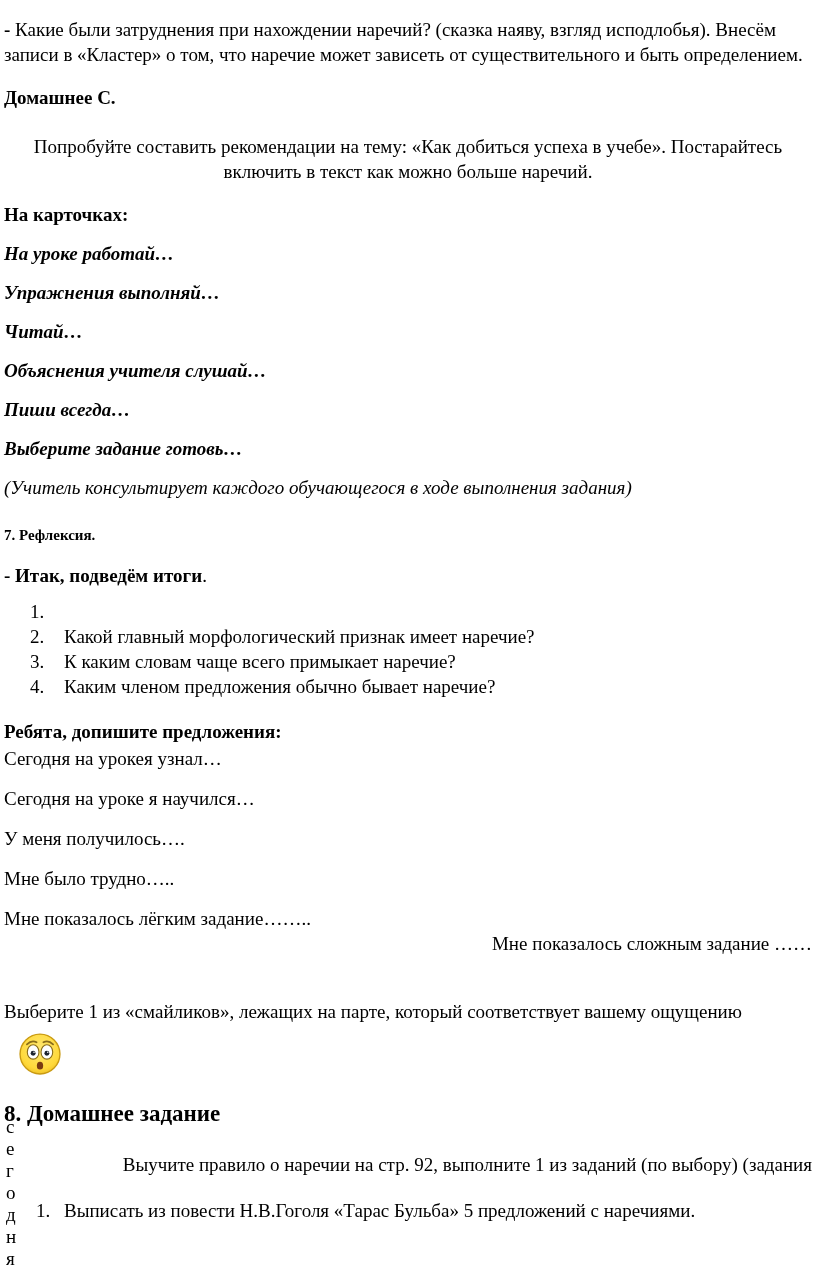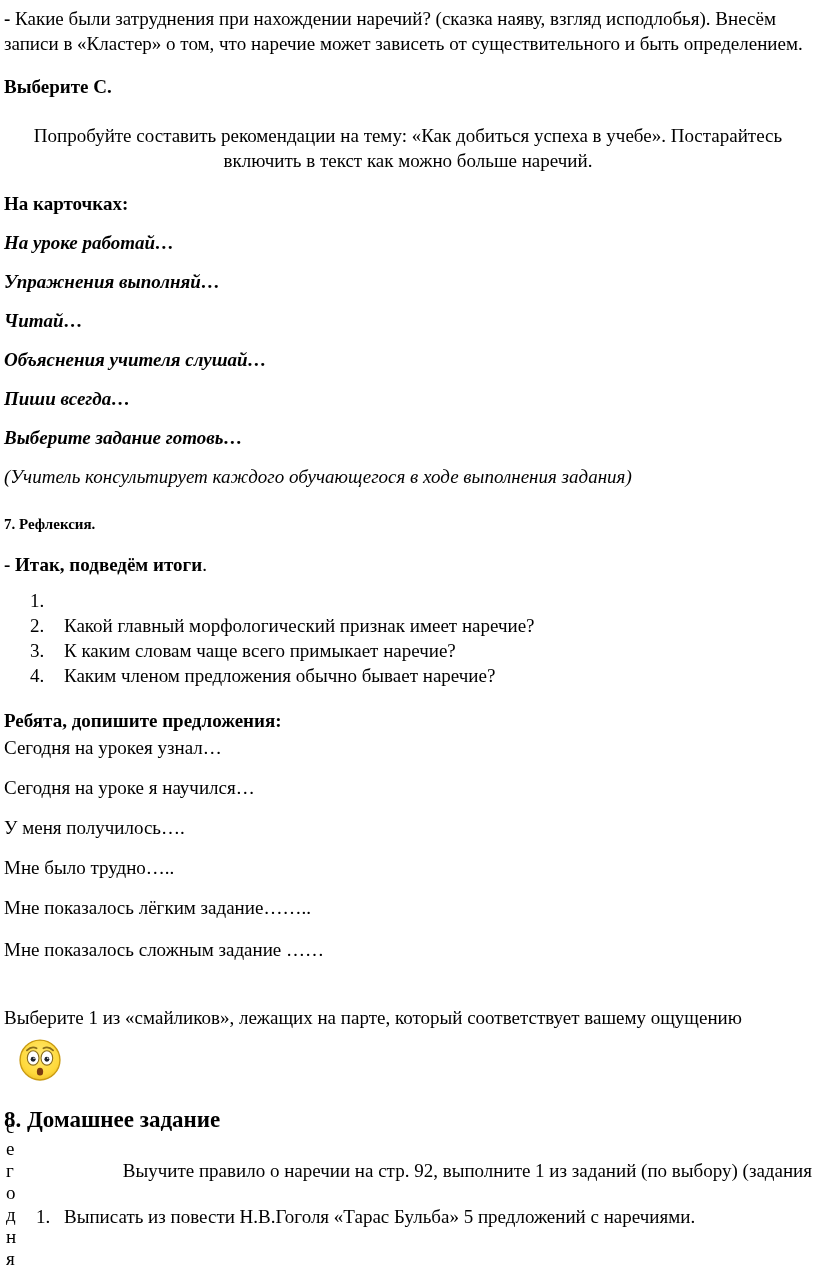--- a/index.html
+++ b/index.html
@@ -11,54 +11,54 @@
     color:#000000;
     font-family:"Liberation Serif", serif;
     font-size:19px;
     line-height:25px;
     overflow:hidden;
     box-sizing:border-box;
     padding:4px 4px 0 4px;
   }
   p { margin:0; }
   .b { font-weight:bold; }
-  .para-intro { margin-top:2px; }
+  .para-intro { margin-top:13px; }
   .level-heading { margin-top:18px; font-weight:bold; }
   .level-task { margin-top:24px;text-align:center; }
   .cards-heading { margin-top:18px; font-weight:bold; }
   .card-line { margin-top:14px; font-weight:bold; font-style:italic; }
   .teacher-note { margin-top:14px; font-style:italic; }
   .reflection-heading { margin-top:21px; font-size:15px; line-height:28px; font-weight:bold; }
   .reflection-intro { margin-top:14px; }
   .qlist { margin-top:11px; }
   .q-row { display:flex; }
   .q-num { width:34px; padding-left:26px; flex:0 0 auto; box-sizing:content-box; }
   .complete-heading { margin-top:20px; font-weight:bold; }
   .sentence { margin-top:15px; }
-  .sentence.tight { margin-top:17px; }
+  .sentence.tight { margin-top:0;text-align:right; }
   .sentence.first { margin-top:2px; }
   .smiley-prompt { margin-top:43px; }
   .smiley { display:block; margin:8px 0 0 14px; width:44px; height:44px; }
   .hw-heading { margin-top:24px; font-size:23px; line-height:28px; font-weight:bold; }
   .hw-text { margin-top:24px;text-align:right; }
   .hw-row { display:flex; margin-top:21px; }
   .hw-num { width:28px; padding-left:32px; flex:0 0 auto; box-sizing:content-box; }
   .letter-col span {
     position:absolute; left:6px;
     font-size:19px; line-height:22px;
   }
 </style>
 </head>
 <body>
 
 <div class="page">
 
   <p class="para-intro"><span class="b">-</span><span> Какие были затруднения при нахождении наречий? (сказка наяву, взгляд исподлобья). Внесём записи в «Кластер» о том, что наречие может зависеть от существительного и быть определением.</span></p>
 
-  <p class="level-heading">Выберите С.</p>
+  <p class="level-heading">Домашнее С.</p>
 
   <p class="level-task">Попробуйте составить рекомендации на тему: «Как добиться успеха в учебе». Постарайтесь включить в текст как можно больше наречий.</p>
 
   <p class="cards-heading">На карточках:</p>
 
   <p class="card-line">На уроке работай…</p>
   <p class="card-line">Упражнения выполняй…</p>
   <p class="card-line">Читай…</p>
   <p class="card-line">Объяснения учителя слушай…</p>
   <p class="card-line">Пиши всегда…</p>

